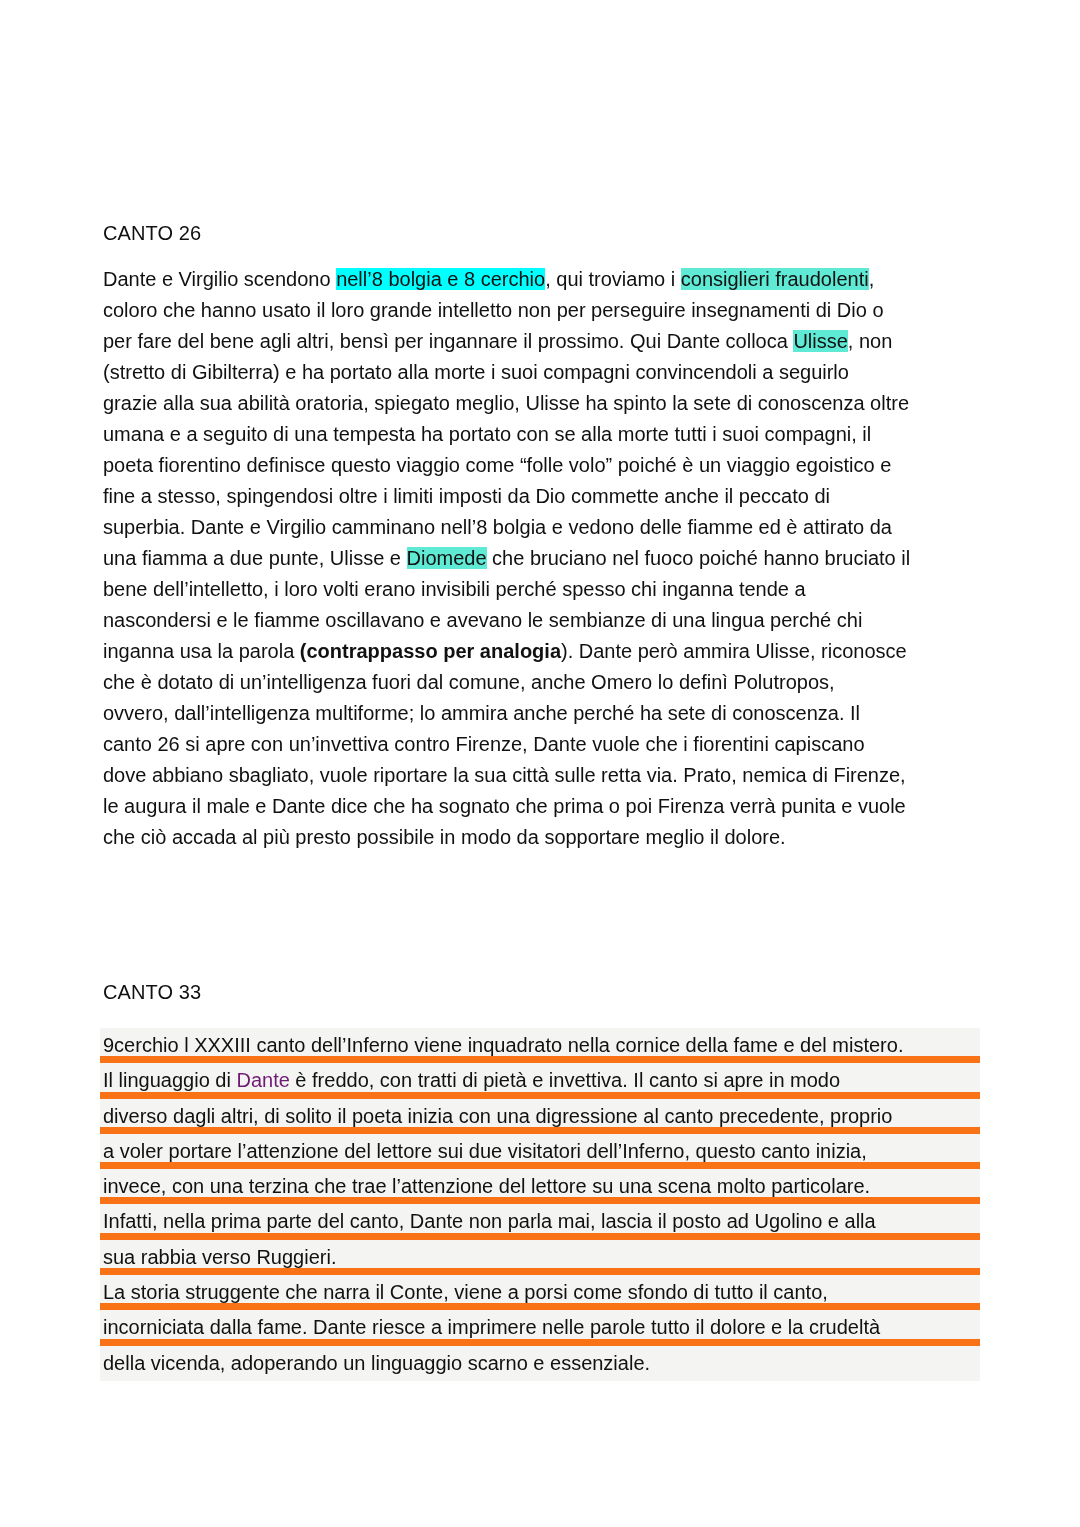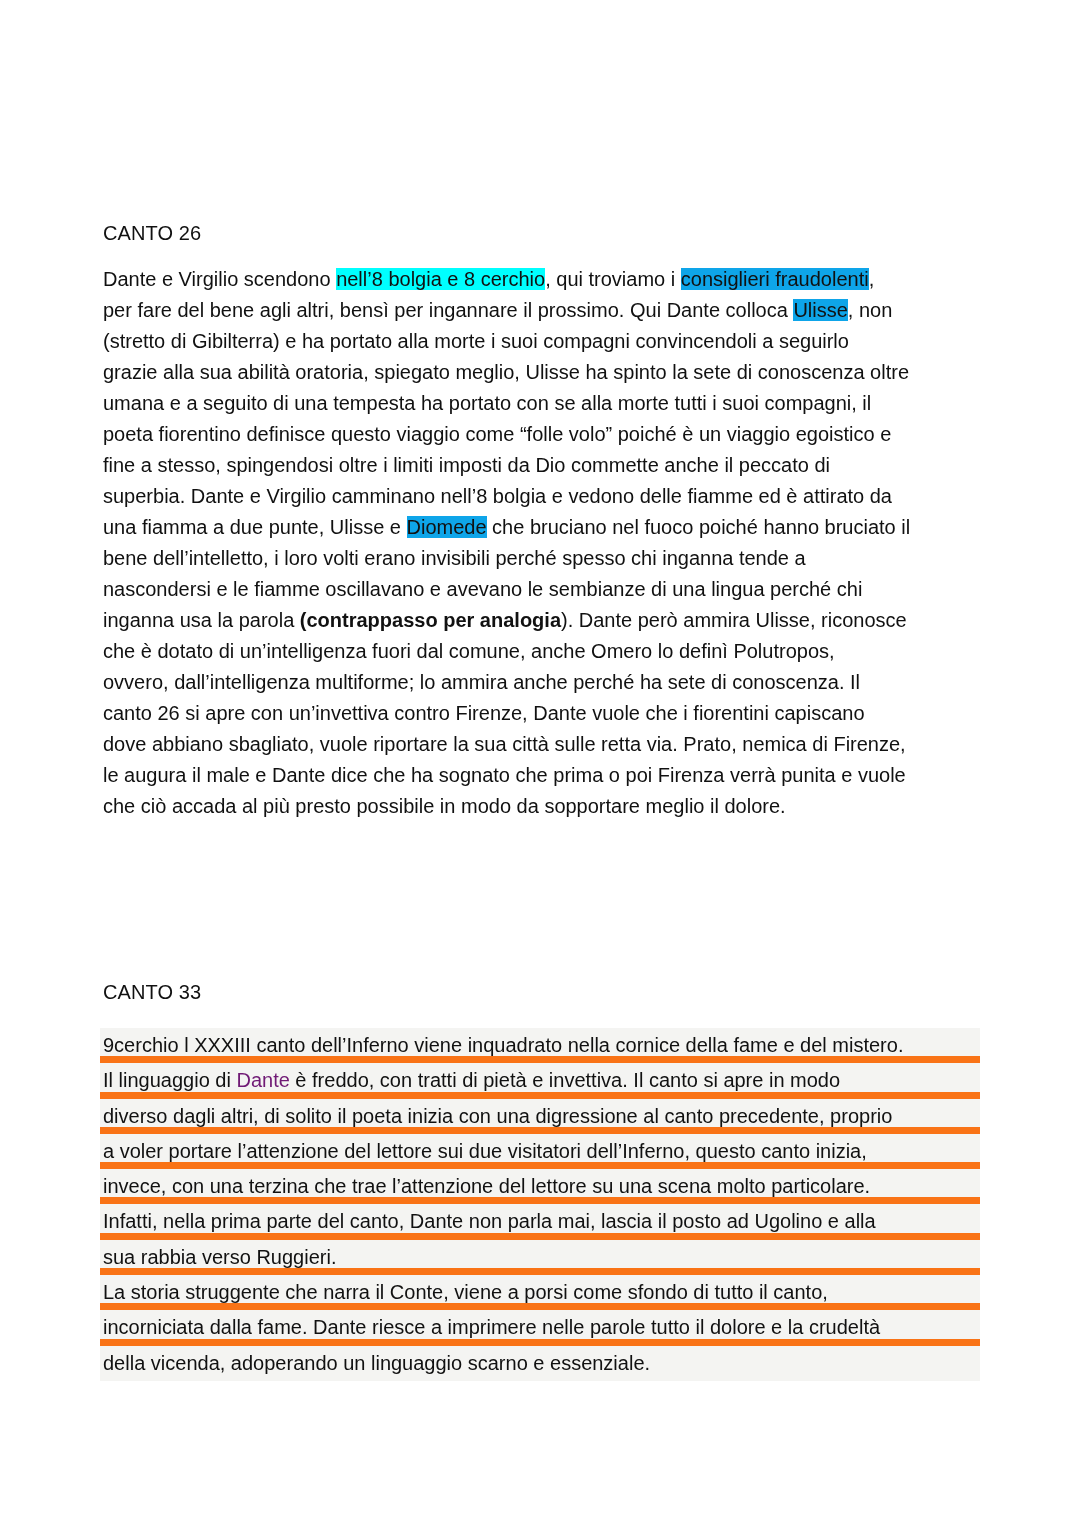--- a/index.html
+++ b/index.html
@@ -36,21 +36,21 @@
       font-size: 20px;
       line-height: 31px;
       color: #111;
     }
     .line {
       display: block;
       white-space: nowrap;
       height: 31px;
     }
     .hl-cyan { background: #00ffff; }
-    .hl-yellow { background: #0ea5e9; margin-top: 20px; }
+    .hl-yellow { background: #5eead4; margin-top: 20px; }
     .bold { font-weight: bold; }
 
     .para2 {
       position: absolute;
       left: 100px;
       width: 880px;
       font-size: 20px;
       color: #111;
     }
     .line2 {
@@ -70,20 +70,21 @@
   </style>
 </head>
 <body>
 
 <div class="page">
 
   <div class="heading" style="top:222px;">CANTO 26</div>
 
   <div class="para" id="para26" style="top:264px;">
       <span class="line"><span>Dante e Virgilio scendono </span><span class="hl-cyan">nell’8 bolgia e 8 cerchio</span><span>, qui troviamo i </span><span class="hl-yellow">consiglieri fraudolenti</span><span>,</span></span>
+      <span class="line"><span>coloro che hanno usato il loro grande intelletto non per perseguire insegnamenti di Dio o</span></span>
       <span class="line"><span>per fare del bene agli altri, bensì per ingannare il prossimo. Qui Dante colloca </span><span class="hl-yellow">Ulisse</span><span>, non</span></span>
       <span class="line"><span>(stretto di Gibilterra) e ha portato alla morte i suoi compagni convincendoli a seguirlo</span></span>
       <span class="line"><span>grazie alla sua abilità oratoria, spiegato meglio, Ulisse ha spinto la sete di conoscenza oltre</span></span>
       <span class="line"><span>umana e a seguito di una tempesta ha portato con se alla morte tutti i suoi compagni, il</span></span>
       <span class="line"><span>poeta fiorentino definisce questo viaggio come “folle volo” poiché è  un viaggio egoistico e</span></span>
       <span class="line"><span>fine a stesso, spingendosi oltre i limiti imposti da Dio commette anche il peccato di</span></span>
       <span class="line"><span>superbia. Dante e Virgilio camminano nell’8 bolgia e vedono delle fiamme ed è attirato da</span></span>
       <span class="line"><span>una fiamma a due punte, Ulisse e </span><span class="hl-yellow">Diomede</span><span> che bruciano nel fuoco poiché hanno bruciato il</span></span>
       <span class="line"><span>bene dell’intelletto, i loro volti erano invisibili perché spesso chi inganna tende a</span></span>
       <span class="line"><span>nascondersi e le fiamme oscillavano e avevano le sembianze di una lingua perché chi</span></span>

